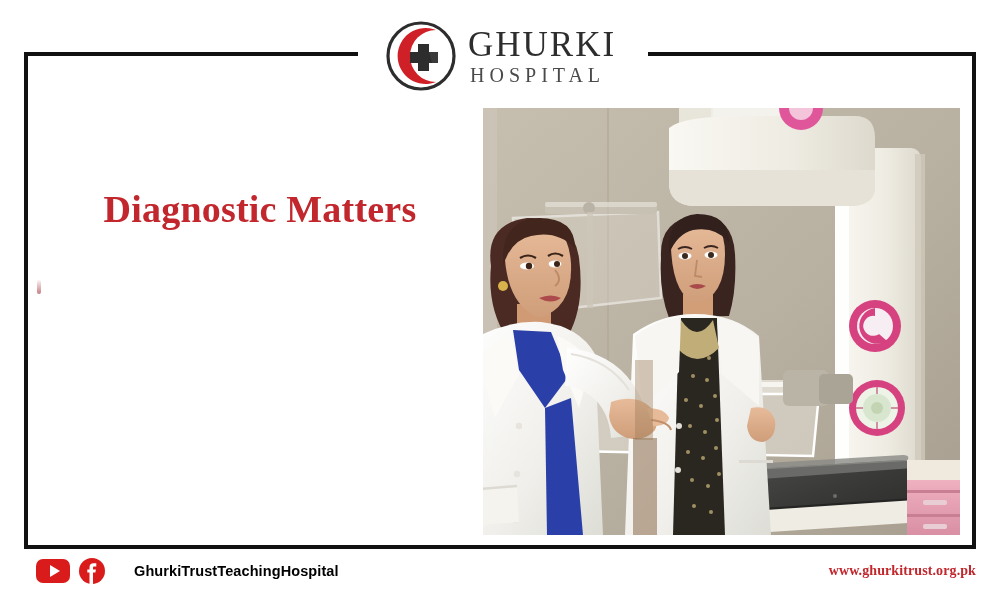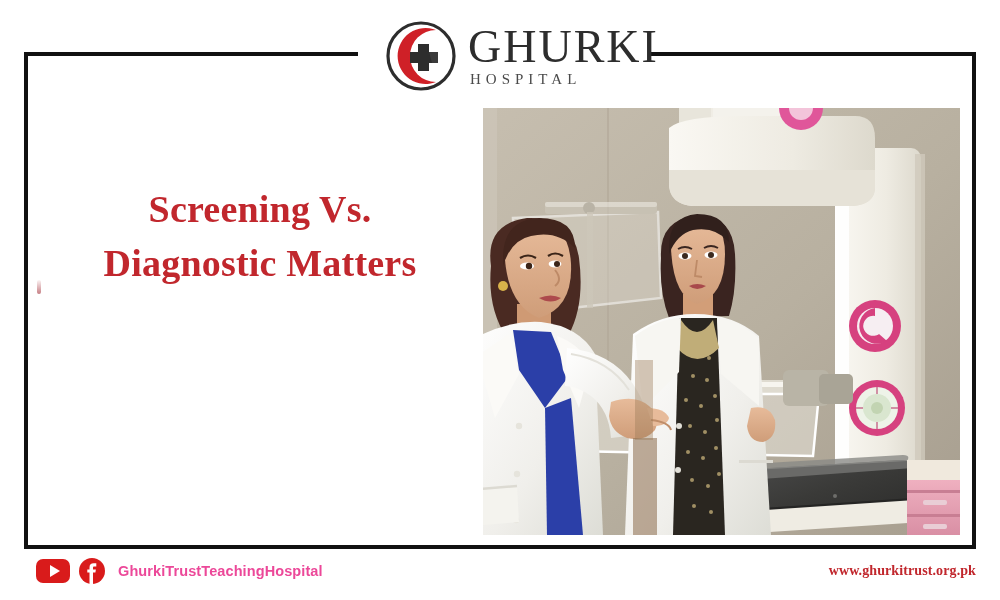--- a/index.html
+++ b/index.html
@@ -54,36 +54,36 @@
     flex: 0 0 auto;
   }
   #logo-wordmark {
     display: flex;
     flex-direction: column;
     justify-content: center;
     padding-top: 2px;
   }
   .wm-main {
     font-family: "Liberation Serif", serif;
-    font-size: 46px;
+    font-size: 35px;
     letter-spacing: 2.0px;
     color: #2d2d2d;
     line-height: 1.0;
   }
   .wm-sub1 {
     font-family: "Liberation Serif", serif;
     font-size: 14.5px;
     letter-spacing: 1.2px;
     color: #4a4a4a;
     line-height: 1.35;
     padding-left: 2px;
   }
   .wm-sub2 {
     font-family: "Liberation Serif", serif;
-    font-size: 15px;
+    font-size: 20px;
     letter-spacing: 5.0px;
     color: #4a4a4a;
     line-height: 1.3;
     padding-left: 2px;
   }
 
   
   .frame-rule {
     position: absolute;
     top: 52px;
@@ -169,23 +169,23 @@
     width: 26px;
     height: 26px;
     border-radius: 50%;
     background: #d91b1b;
     position: relative;
   }
   #social-handle {
     font-family: "Liberation Sans", sans-serif;
     font-weight: bold;
     font-size: 14.5px;
-    color: #ec4899;
+    color: #000000;
     letter-spacing: 0.1px;
-    margin-left: 4px;
+    margin-left: 20px;
   }
   #website {
     position: absolute;
     right: 24px;
     top: 5px;
     font-family: Liberation Serif, serif;
     font-weight: bold;
     font-size: 14px;
     color: #c1272d;
     letter-spacing: 0.1px;
@@ -214,21 +214,20 @@
     </svg>
   </div>
 
   <div id="logo-wordmark">
     <div class="wm-main">GHURKI</div>
     <div class="wm-sub2">HOSPITAL</div>
   </div>
 </div>
 
 <div id="headline">
-  <span class="hl-line">Screening Vs.</span>
   <span class="hl-line">Diagnostic Matters</span>
 </div>
 
 <div id="stray-mark"></div>
 
 <div id="photo">
   <svg width="477" height="427" viewBox="0 0 477 427" aria-hidden="true">
     <defs>
       <linearGradient id="wall" x1="0" y1="0" x2="1" y2="1">
         <stop offset="0%" stop-color="#c6beaf"></stop>

